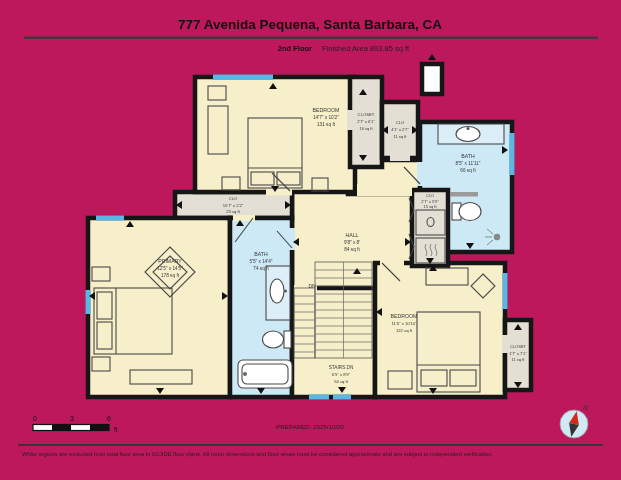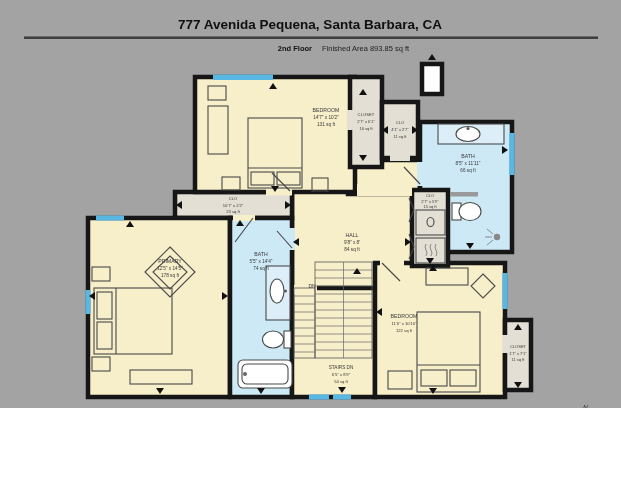--- a/index.html
+++ b/index.html
@@ -1,16 +1,16 @@
 <!DOCTYPE html>
 <html><head>
 <meta charset="utf-8">
 <style>
   html,body{margin:0;padding:0;background:#fff}
-  #app{position:relative;width:621px;height:408px;background:#a3a3a3;overflow:hidden}
+  #app{position:relative;width:621px;height:480px;background:#be185d;overflow:hidden}
   svg text{font-family:"Liberation Sans",sans-serif;fill:#333}
   .t-title{font-size:13.5px;font-weight:bold;fill:#101010}
   .t-sub-b{font-size:7.5px;font-weight:bold;fill:#111}
   .t-sub{font-size:7.5px;fill:#222}
   .tx5{font-size:5.2px;fill:#3a3a3a}
   .tx45{font-size:4.7px;fill:#3a3a3a}
   .tx42{font-size:4.2px;fill:#3a3a3a}
   .tx40{font-size:4px;fill:#3a3a3a}
   .t-dn{font-size:5px;fill:#333}
   .t-scale{font-size:7px;fill:#111}

